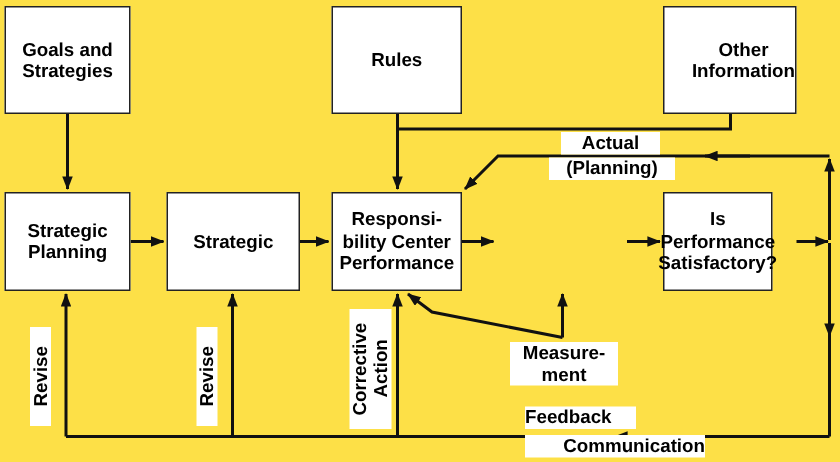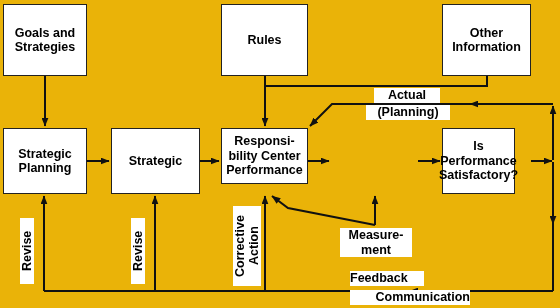--- a/index.html
+++ b/index.html
@@ -5,21 +5,21 @@
 <style>
   html, body {
     margin: 0;
     padding: 0;
     background: #ffffff;
   }
   #diagram-root {
     position: relative;
     width: 560px;
     height: 308px;
-    background: #eab308;
+    background: #fde047;
     font-family: "Liberation Sans", sans-serif;
     overflow: hidden;
   }
   #flow-svg {
     position: absolute;
     left: 0;
     top: 0;
     width: 560px;
     height: 308px;
   }
@@ -114,35 +114,35 @@
 
   <div class="node-box" style="left:3px; top:4px; width:84px; height:72px;">
     <span>Goals and
 Strategies</span>
   </div>
 
   <div class="node-box" style="left:221px; top:4px; width:87px; height:72px;">
     <span>Rules</span>
   </div>
 
-  <div class="node-box" style="left:442px; top:4px; width:89px; height:72px;">
+  <div class="node-box" style="left:442px; top:4px; width:89px; height:72px;justify-content:flex-end;">
     <span>Other
 Information</span>
   </div>
 
   <div class="node-box" style="left:3px; top:128px; width:84px; height:66px;">
     <span>Strategic
 Planning</span>
   </div>
 
   <div class="node-box" style="left:111px; top:128px; width:89px; height:66px;">
     <span>Strategic</span>
   </div>
 
-  <div class="node-box" style="left:221px; top:128px; width:87px; height:56px;">
+  <div class="node-box" style="left:221px; top:128px; width:87px; height:66px;">
     <span>Responsi-
 bility Center
 Performance</span>
   </div>
 
 
   <div class="node-box" style="left:442px; top:128px; width:73px; height:66px;">
     <span>Is
 Performance
 Satisfactory?</span>

